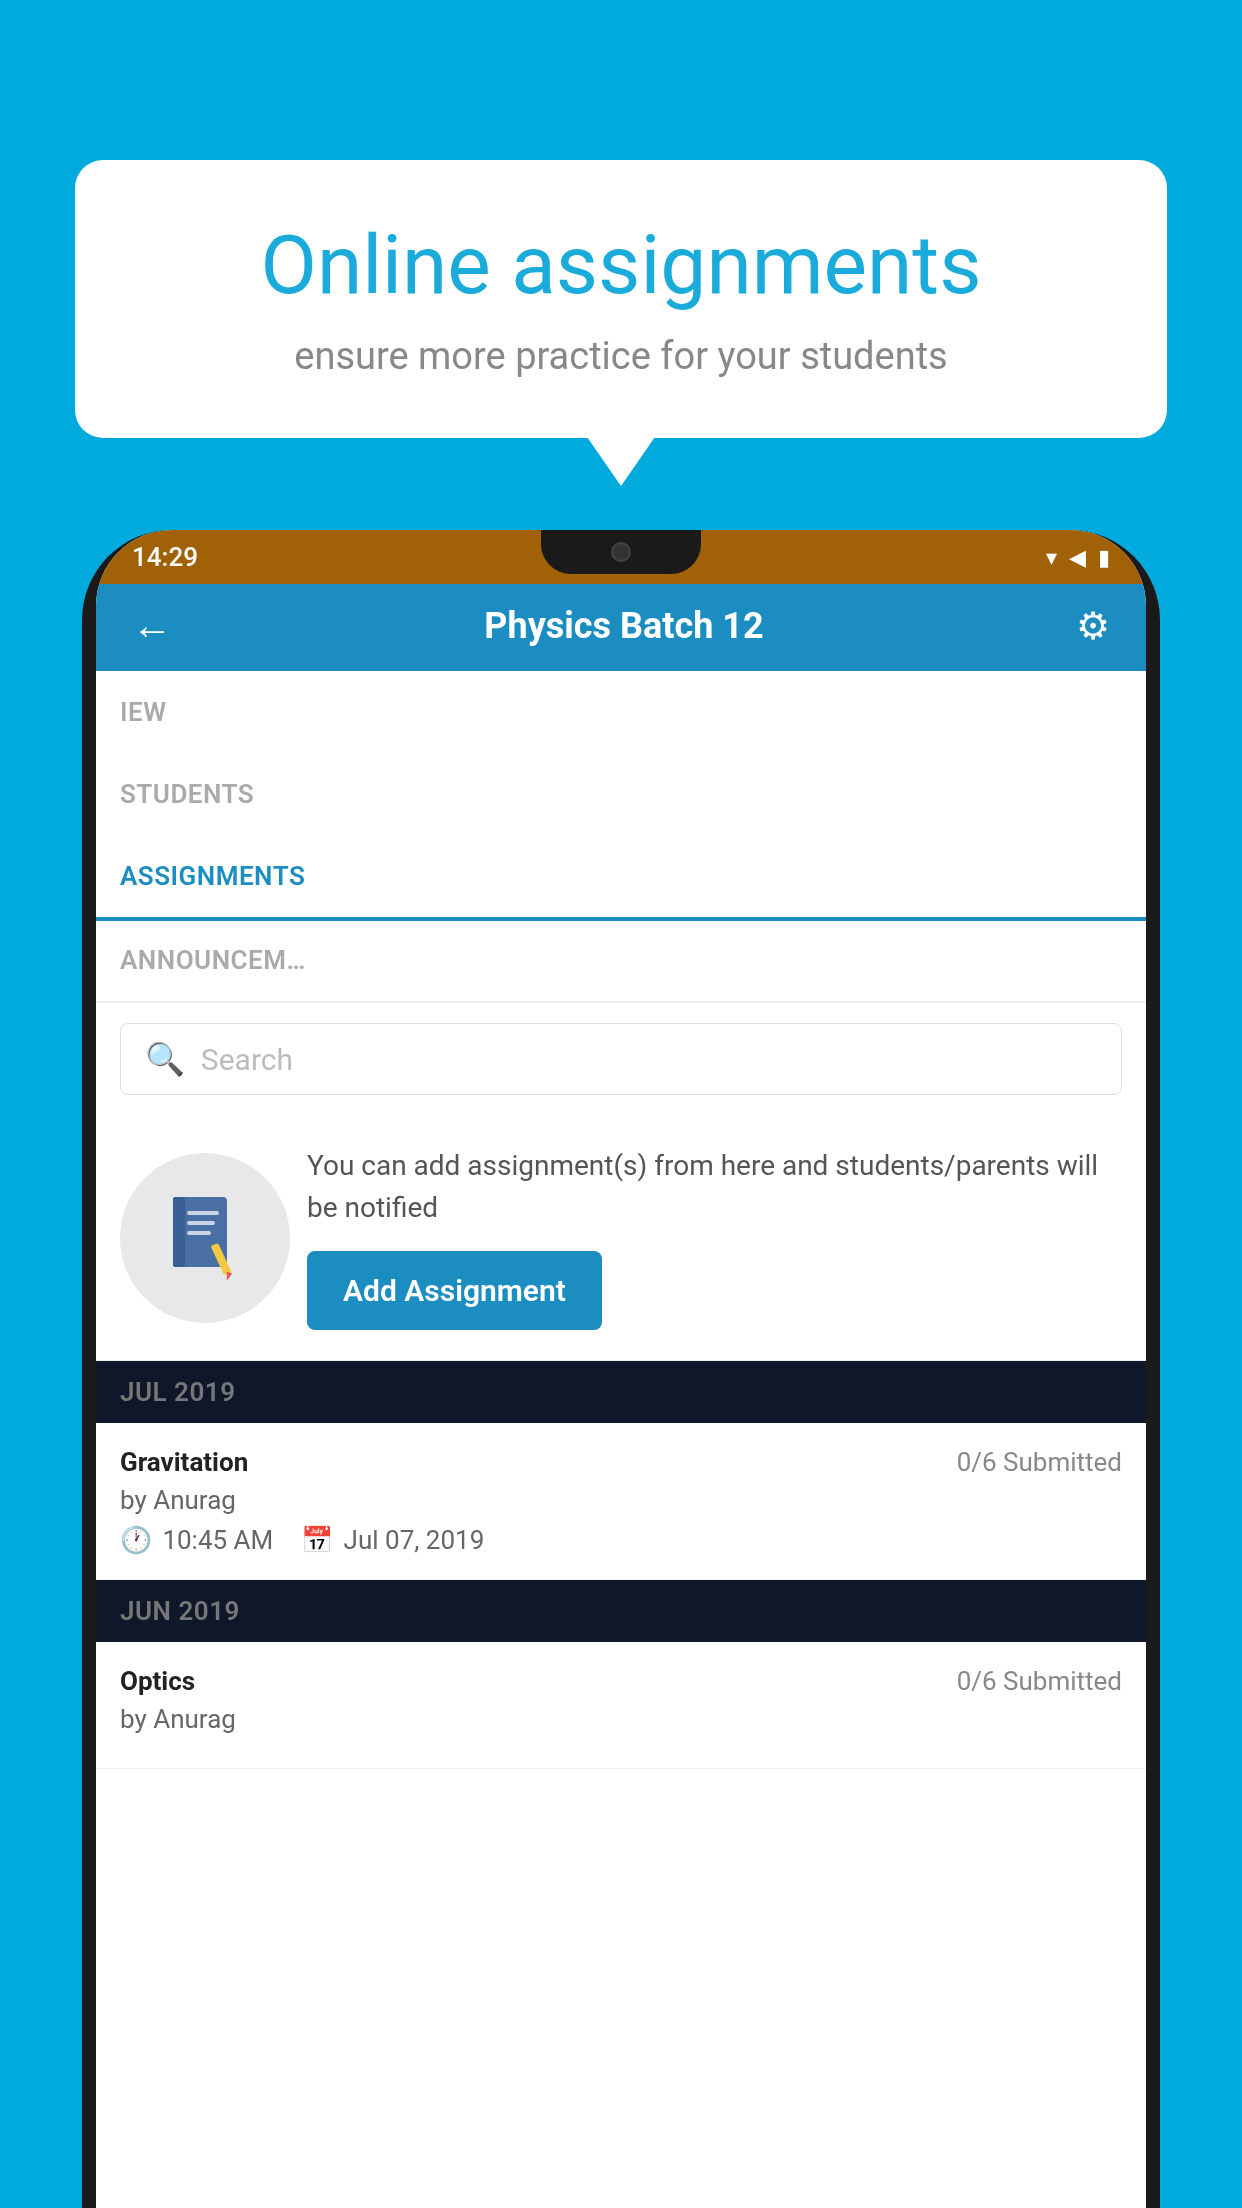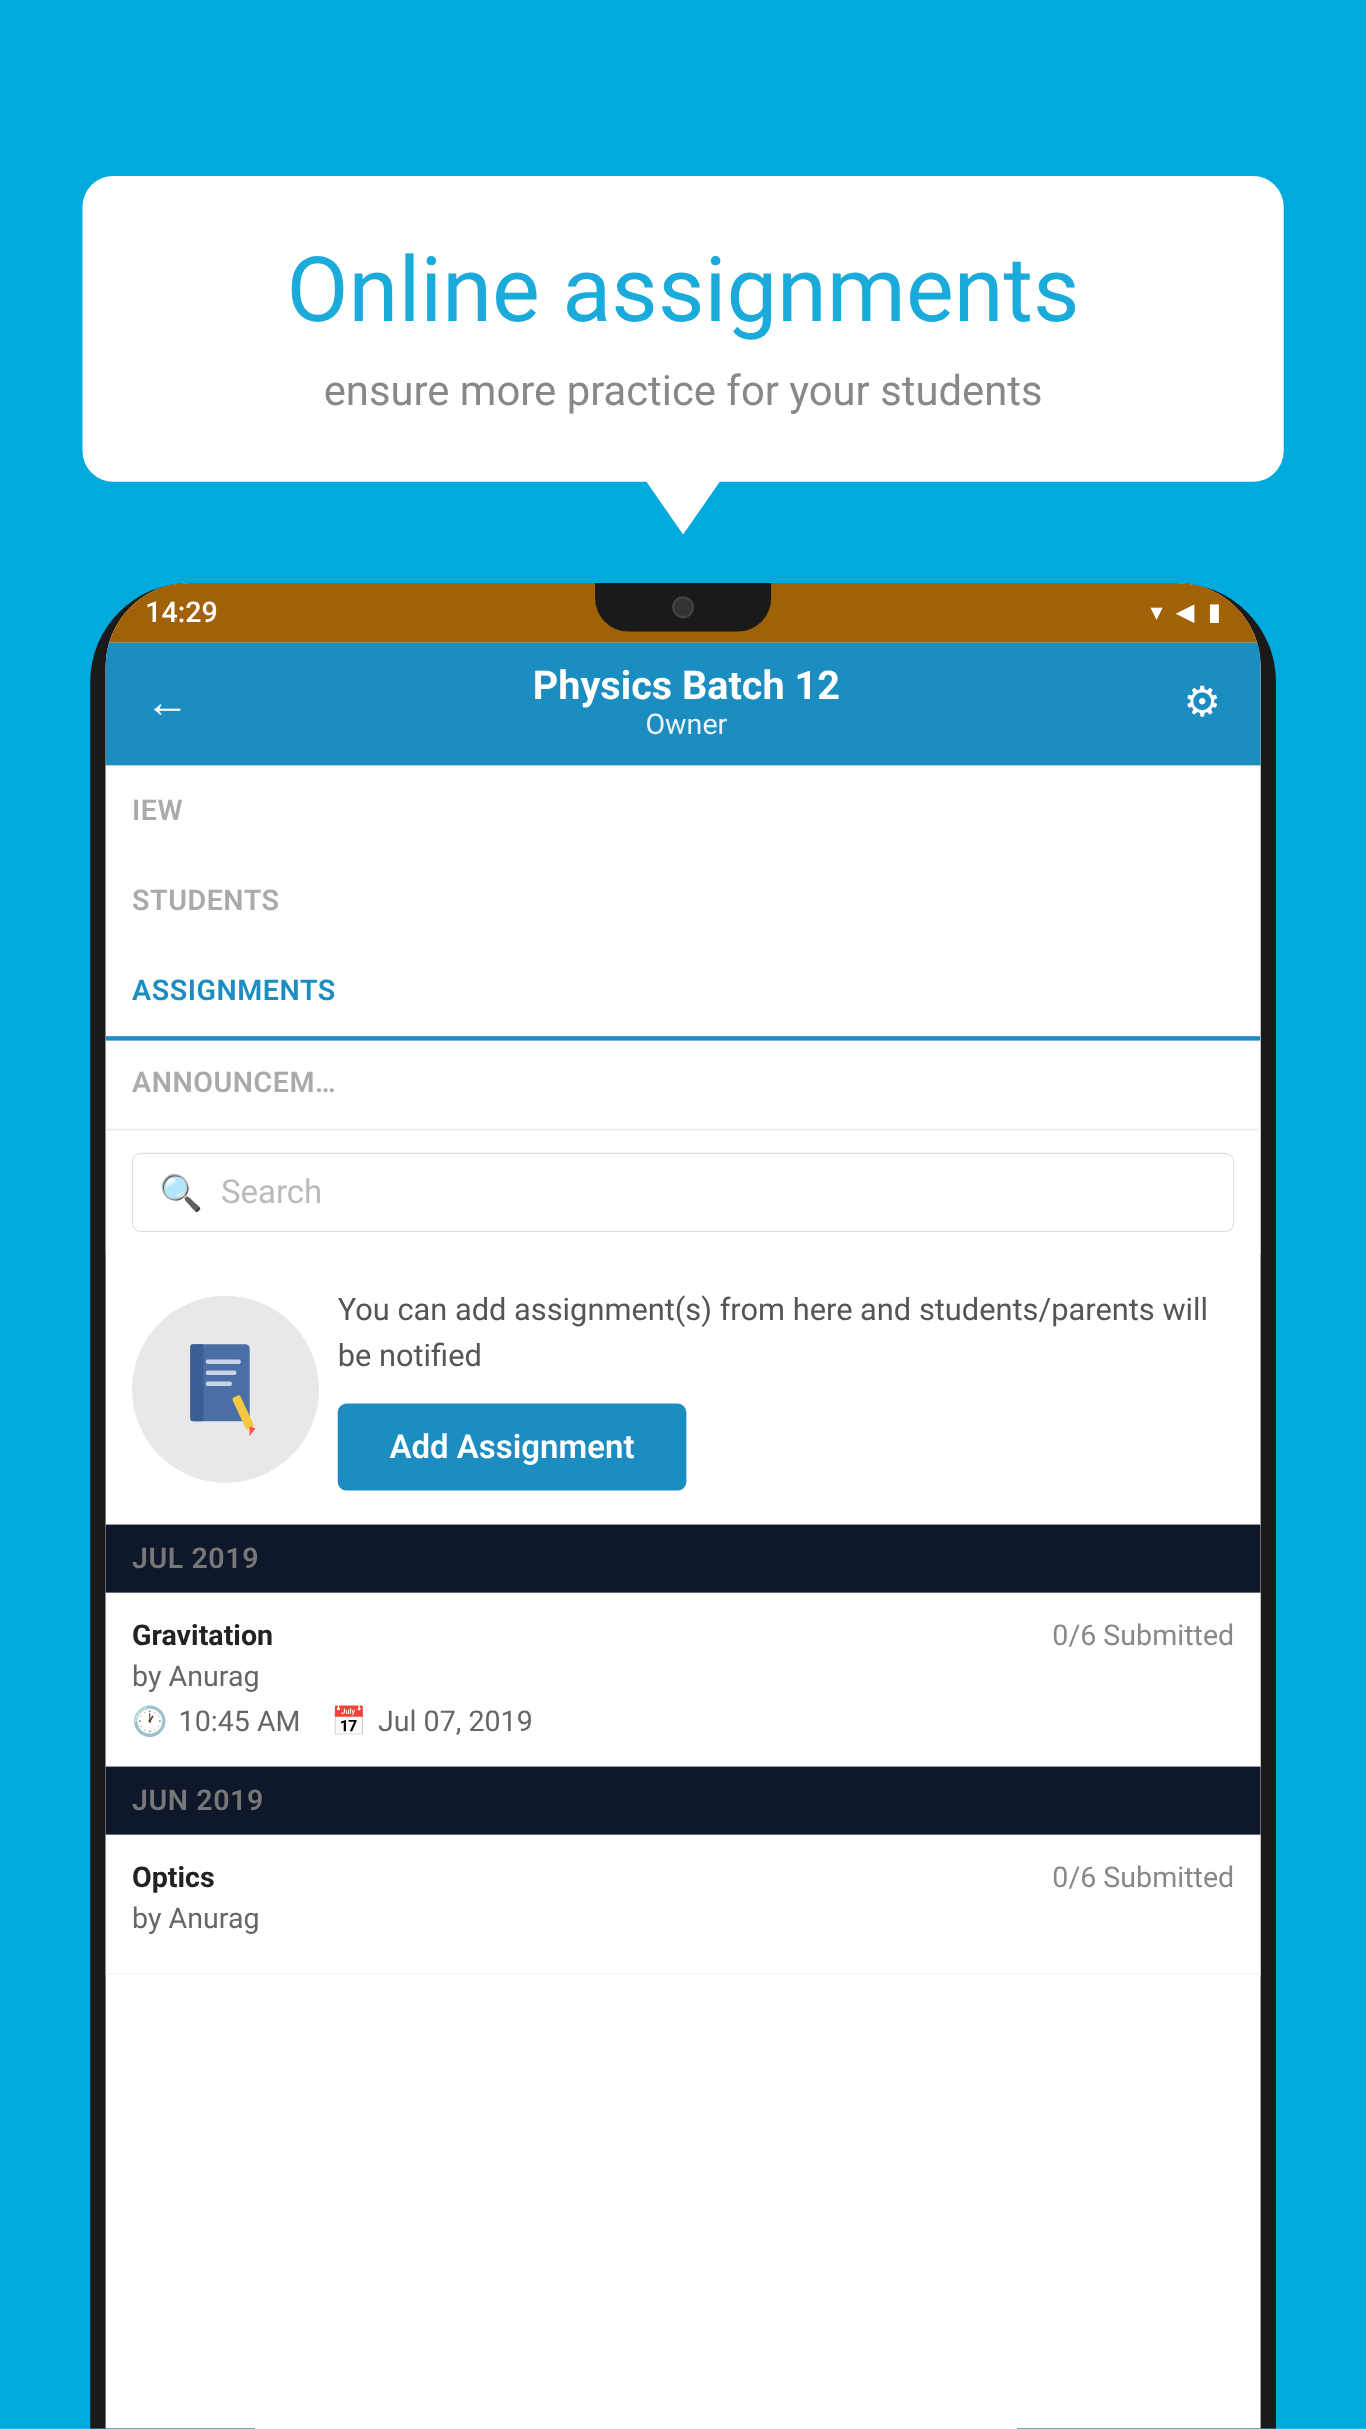--- a/index.html
+++ b/index.html
@@ -250,21 +250,21 @@
       color: #555;
       line-height: 1.5;
       margin-bottom: 22px;
     }
 
     .add-assignment-btn {
       background: #1B8DC0;
       color: white;
       font-size: 30px;
       font-weight: 600;
-      padding: 22px 47px;
+      padding: 22px 36px;
       border-radius: 8px;
       cursor: pointer;
       display: inline-block;
     }
 
     
     .section-header {
       background: #0f172a;
       padding: 16px 24px;
       font-size: 26px;
@@ -345,21 +345,20 @@
         <span class="signal-wifi">▾</span>
         <span class="signal-wifi">◀</span>
         <span class="signal-wifi">▮</span>
       </div>
     </div>
 
     <div class="app-header">
       <span class="back-btn">←</span>
       <div class="header-center">
         <div class="header-title">Physics Batch 12</div>
-        <div class="header-subtitle">Owner</div>
       </div>
       <span class="gear-btn">⚙</span>
     </div>
 
     <div class="tabs-bar">
       <div class="tab-item">IEW</div>
       <div class="tab-item">STUDENTS</div>
       <div class="tab-item active">ASSIGNMENTS</div>
       <div class="tab-item">ANNOUNCEM…</div>
     </div>

